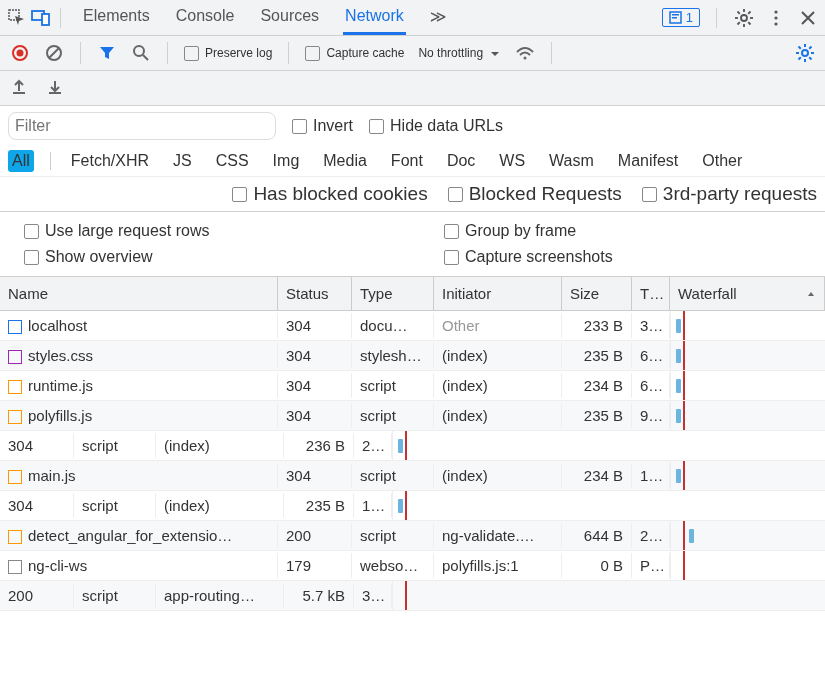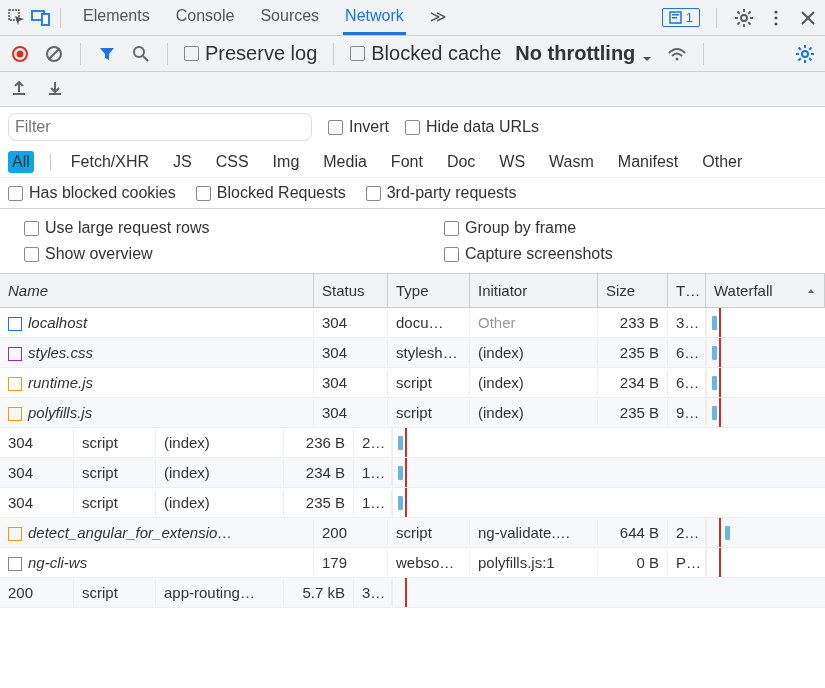--- a/index.html
+++ b/index.html
@@ -30,53 +30,53 @@
   .right-icons { display:flex; align-items:center; gap:10px; margin-left:auto; }
   .badge { display:flex; align-items:center; gap:4px; border:1px solid #1a73e8; color:#1a73e8; padding:1px 6px; border-radius:2px; font-size:13px;}
   
   .toolbar {
     background:#f1f3f4;
     border-bottom:1px solid #d0d0d0;
     display:flex;
     align-items:center;
     padding: 6px 10px;
     gap:14px;
-    font-size:20px;
+    font-size:12px;
     color:#333;
   }
   .toolbar .ic { width:20px; height:20px; display:flex; align-items:center; justify-content:center; cursor:pointer; color:#666; }
   .toolbar .divider { width:1px; height:22px; background:#d0d0d0; margin:0 2px; }
   .cb { width:15px; height:15px; border:1.5px solid #888; border-radius:2px; display:inline-block; margin-right:6px; vertical-align:middle;}
   .cb-label { display:flex; align-items:center; cursor:pointer; }
-  .throttling { display:flex; align-items:flex-end; gap:6px; cursor:pointer;font-weight:bold;}
+  .throttling { display:flex; align-items:flex-end; gap:6px; cursor:pointer;}
   
   .toolbar2 {
     background:#f1f3f4;
     padding: 6px 10px 10px;
     display:flex;
     gap:18px;
     border-bottom:1px solid #d0d0d0;
   }
   
   .filter-section { background:#fff; border-bottom:1px solid #d0d0d0; padding:0; }
   .filter-row1 { display:flex; align-items:center; padding:6px 8px; gap:16px; font-size:16px;}
-  .filter-input { width:304px; padding:4px 6px; border:1px solid #ddd; border-radius:8px; font-size:16px; color:#999;}
+  .filter-input { width:268px; padding:4px 6px; border:1px solid #ddd; border-radius:8px; font-size:16px; color:#999;}
   .filter-types { display:flex; align-items:center; gap:16px; padding:4px 8px; font-size:16px; flex-wrap:wrap;}
   .ftype { cursor:pointer; padding:2px 4px;}
   .ftype.active { background:#0ea5e9; border-radius:3px; }
-  .filter-row3 { display:flex; gap:20px; padding:6px 8px; font-size:16px; border-top:1px solid #eee;}
+  .filter-row3 { display:flex; gap:20px; padding:6px 8px; font-size:19px; border-top:1px solid #eee;justify-content:flex-end;}
   
   .options-section { background:#fff; border-bottom:1px solid #d0d0d0; padding:6px 8px; }
   .opt-row { display:flex; padding:4px 0; font-size:16px;}
   .opt-row .cb-label:first-child { width:420px;margin-left:16px; }
   
   .table { display:flex; flex-direction:column; }
   .thead { display:flex; background:#f1f3f4; border-bottom:1px solid #ccc; font-size:15px; color:#333; }
   .th { padding:8px 8px; border-right:1px solid #ccc; text-align:left; cursor:pointer; overflow:hidden; white-space:nowrap; text-overflow:ellipsis;}
-  .col-name { width:314px;font-style:italic; }
+  .col-name { width:278px; }
   .col-status { width:74px; }
   .col-type { width:82px; }
   .col-initiator { width:128px; }
   .col-size { width:70px; text-align:right;}
   .col-time { width:38px; }
   .col-waterfall { flex:1; display:flex; align-items:center; justify-content:space-between;}
   
   .tbody .tr { display:flex; border-bottom:1px solid #eee; font-size:15px; height:30px; align-items:center;}
   .tbody .tr:nth-child(even){ background:#f6f8fa; }
   .td { padding:4px 8px; border-right:1px solid #eee; overflow:hidden; white-space:nowrap; text-overflow:ellipsis; }
@@ -184,21 +184,21 @@
       </svg>
   </div>
   <div class="divider"></div>
   <label class="cb-label">
       <span class="cb"></span>
       <span>Preserve log</span>
     </label>
   <div class="divider"></div>
   <label class="cb-label">
       <span class="cb"></span>
-      <span>Blocked cache</span>
+      <span>Capture cache</span>
     </label>
   <div class="throttling">
     <span>No throttling</span>
     <svg width="12" height="12" viewBox="0 0 12 12">
         <path d="M2 4 L6 8 L10 4" fill="#555"></path>
       </svg>
   </div>
   <div class="ic">
     <svg width="20" height="18" viewBox="0 0 20 18">
         <path d="M2 8 Q10 0 18 8" fill="none" stroke="#666" stroke-width="2"></path>
@@ -375,20 +375,21 @@
         <div class="td col-type">script</div>
         <div class="td col-initiator"><span class="initiator-link">(index)</span></div>
         <div class="td col-size">236 B</div>
         <div class="td col-time">2…</div>
         <div class="waterfall-cell">
           <div class="wf-line"></div>
           <div class="wf-bar" style="left:5px"></div>
         </div>
       </div>
       <div class="tr">
+        <div class="td col-name"><span class="file-ic js"></span>main.js</div>
         <div class="td col-status">304</div>
         <div class="td col-type">script</div>
         <div class="td col-initiator"><span class="initiator-link">(index)</span></div>
         <div class="td col-size">234 B</div>
         <div class="td col-time">1…</div>
         <div class="waterfall-cell">
           <div class="wf-line"></div>
           <div class="wf-bar" style="left:5px"></div>
         </div>
       </div>

